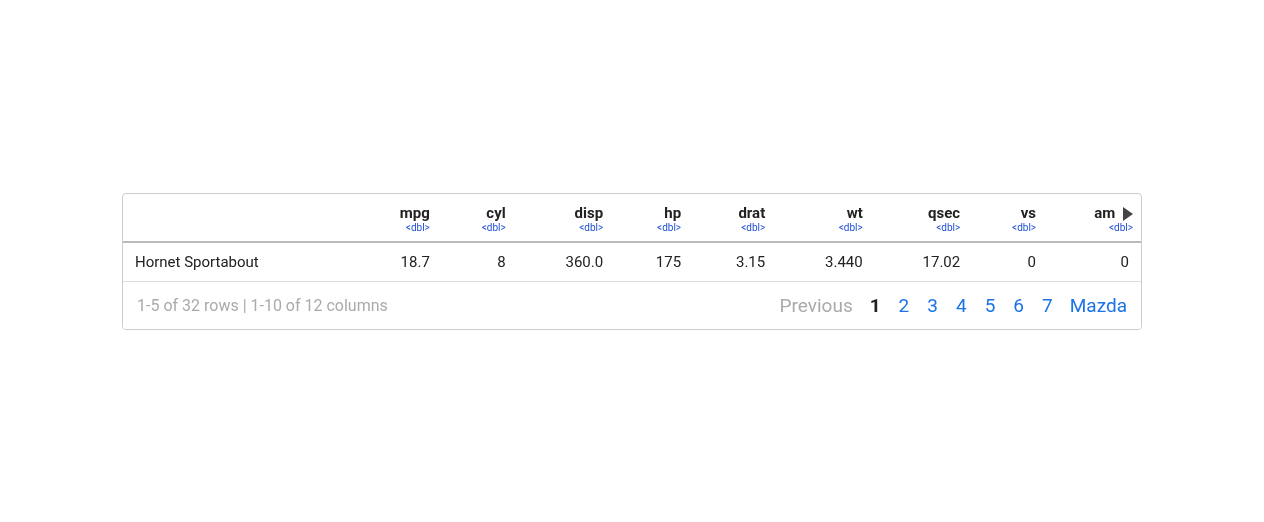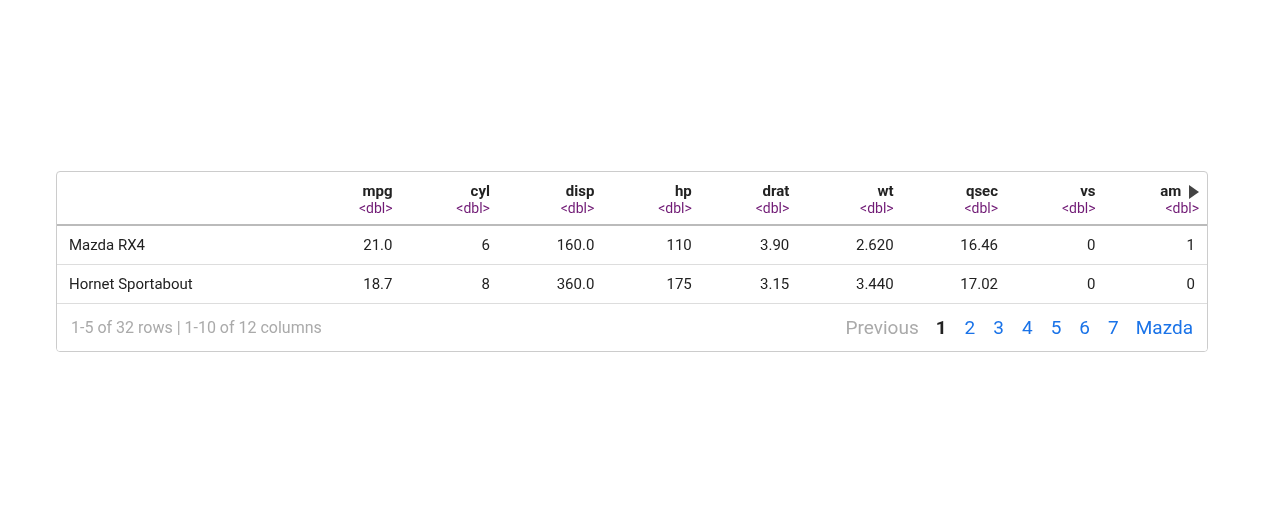--- a/index.html
+++ b/index.html
@@ -6,21 +6,21 @@
     body {
       font-family: -apple-system, BlinkMacSystemFont, "Segoe UI", Roboto, sans-serif;
       background: #fff;
       display: flex;
       justify-content: center;
       align-items: center;
       min-height: 522px;
       width: 1264px;
     }
     .table-container {
-      width: 1152px;
+      width: 1020px;
       border: 1px solid #ccc;
       border-radius: 4px;
       overflow: hidden;
       background: #fff;
     }
     table {
       width: 100%;
       border-collapse: collapse;
       font-size: 15px;
     }
@@ -34,22 +34,22 @@
       color: #222;
       white-space: nowrap;
       vertical-align: bottom;
     }
     thead th.row-name {
       text-align: left;
     }
     .col-type {
       display: block;
       font-weight: 400;
-      color: #701a75;
-      font-size: 14px;
+      color: #1d4ed8;
+      font-size: 10px;
     }
     tbody tr {
       border-bottom: 1px solid #ddd;
     }
     tbody tr:last-child {
       border-bottom: none;
     }
     tbody td {
       padding: 10px 12px;
       text-align: right;
@@ -152,32 +152,20 @@
           <span class="col-type">&lt;dbl&gt;</span>
         </th>
         <th class="more-cols" style="padding-right: 8px;">
           <span>am</span>
           <span class="arrow-right"></span>
           <span class="col-type">&lt;dbl&gt;</span>
         </th>
       </tr>
     </thead>
     <tbody id="table-body">
-    <tr>
-          <td class="row-name">Mazda RX4</td>
-          <td>21.0</td>
-          <td>6</td>
-          <td>160.0</td>
-          <td>110</td>
-          <td>3.90</td>
-          <td>2.620</td>
-          <td>16.46</td>
-          <td>0</td>
-          <td>1</td>
-        </tr>
         <tr>
           <td class="row-name">Hornet Sportabout</td>
           <td>18.7</td>
           <td>8</td>
           <td>360.0</td>
           <td>175</td>
           <td>3.15</td>
           <td>3.440</td>
           <td>17.02</td>
           <td>0</td>

